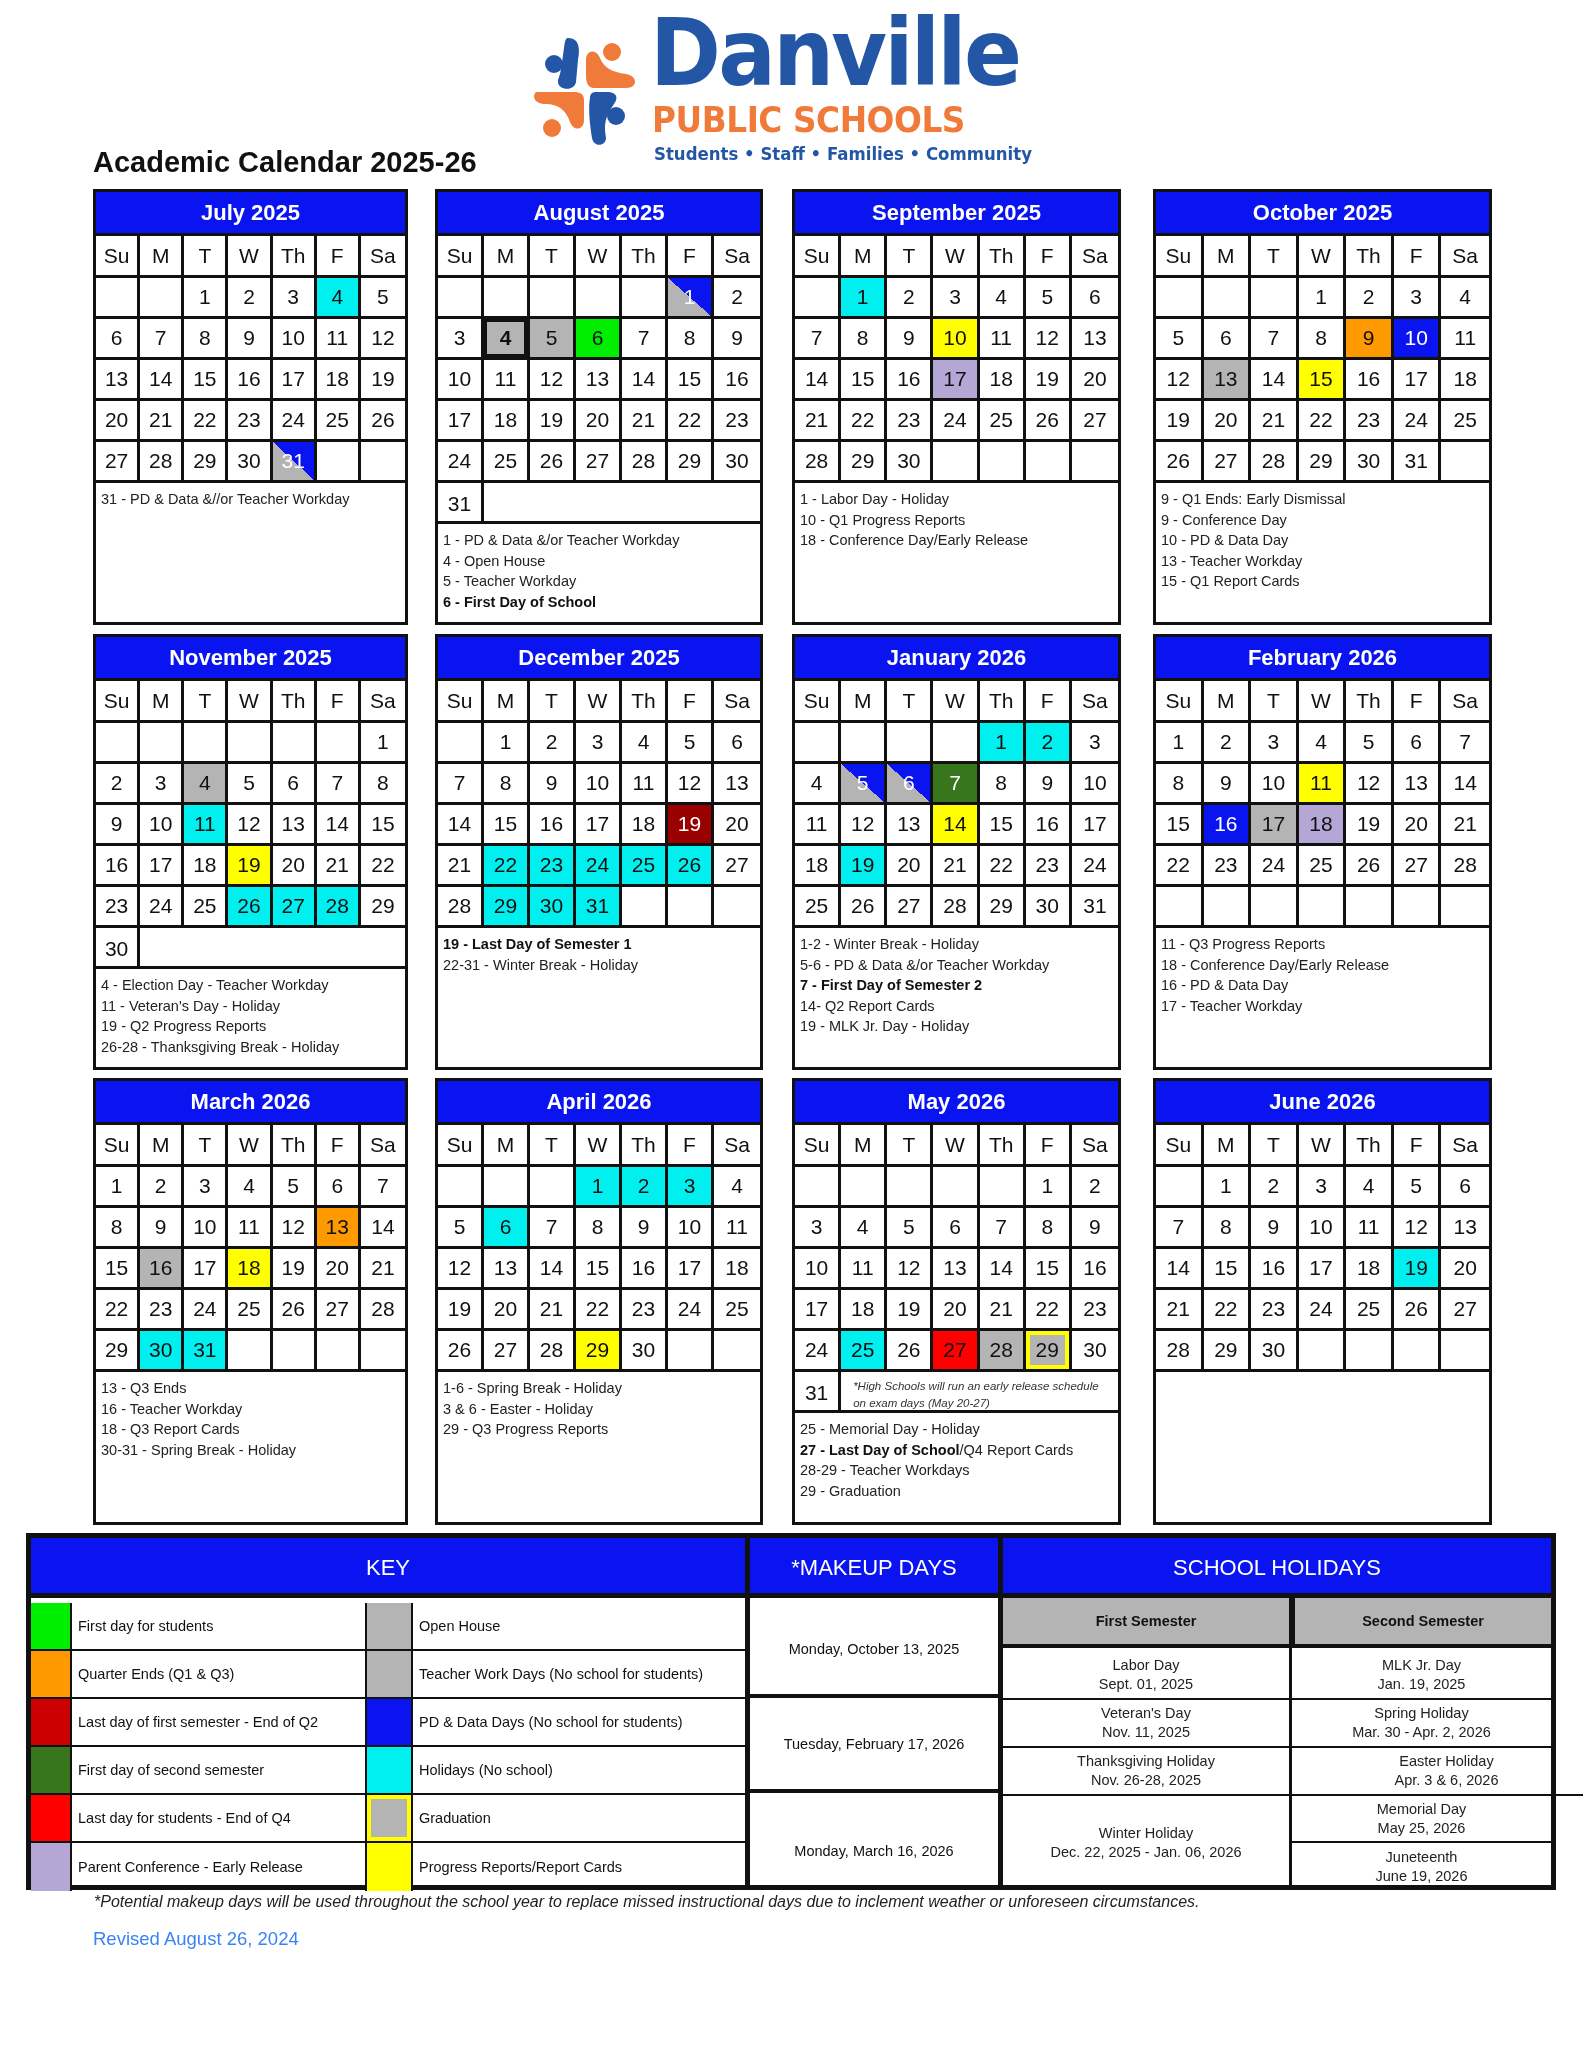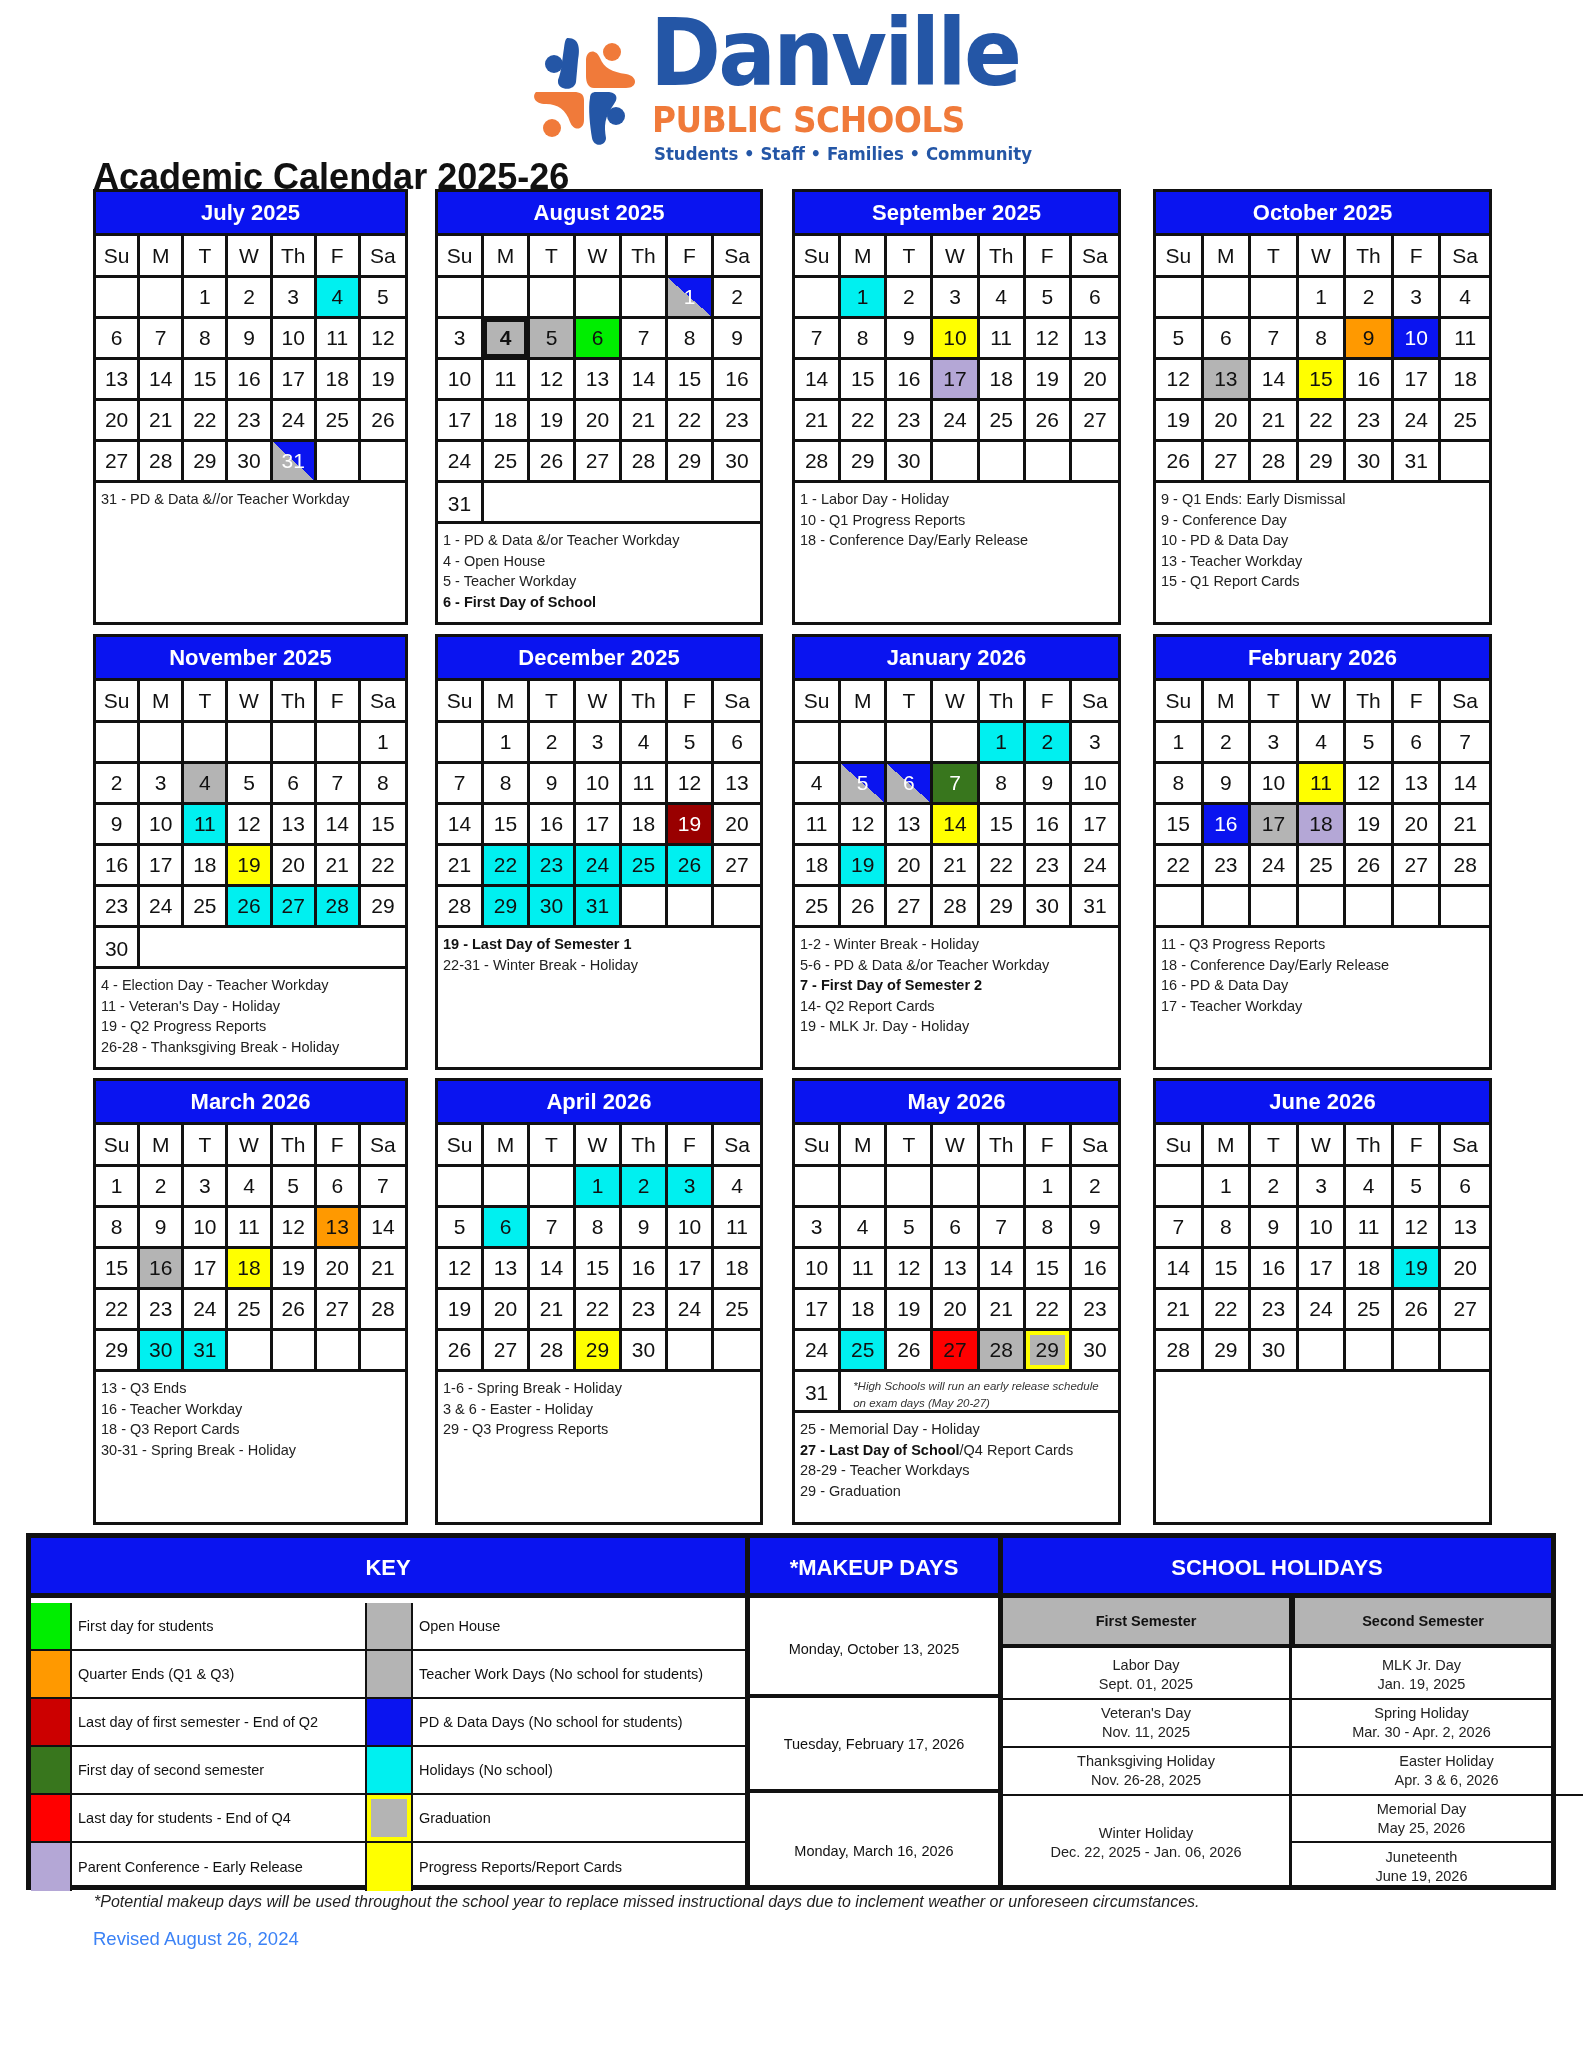--- a/index.html
+++ b/index.html
@@ -6,21 +6,21 @@
   html, body { width: 1583px; height: 2048px; background: #ffffff; }
   body { position: relative; font-family: "Liberation Sans", sans-serif; color: #111; overflow: hidden; }
 
   
   .logo { position: absolute; left: 528px; top: 22px; width: 520px; height: 150px; }
   .logo-mark { position: absolute; left: 0; top: 8px; width: 120px; height: 120px; }
   .logo-word { position: absolute; left: 122px; top: -14px; font-family: "DejaVu Sans", sans-serif; font-weight: bold; font-size: 92px; letter-spacing: -3px; color: #2456a6; line-height: 1; transform: scaleX(0.93); transform-origin: left top; }
   .logo-sub { position: absolute; left: 124px; top: 80px; font-family: "DejaVu Sans", sans-serif; font-weight: bold; font-size: 36px; color: #f07a3a; letter-spacing: -0.5px; line-height: 1; transform: scaleX(0.91); transform-origin: left top; }
   .logo-tag { position: absolute; left: 126px; top: 123px; font-family: "DejaVu Sans", sans-serif; font-weight: bold; font-size: 18px; color: #2456a6; line-height: 1; transform: scaleX(0.92); transform-origin: left top; white-space: nowrap; }
 
-  .page-title { position: absolute; left: 93px; top: 156px; font-size: 36px; font-weight: bold; color: #111; }
+  .page-title { position: absolute; left: 93px; top: 146px; font-size: 29px; font-weight: bold; color: #111; }
 
   
   .month { position: absolute; border: 3px solid #111; background: #fff; }
   .month-head { height: 44px; background: #0a14f0; color: #fff; font-weight: bold; font-size: 22px; text-align: center; line-height: 42px; border-bottom: 3px solid #111; }
   .grid { display: grid; grid-template-columns: repeat(7, 1fr); }
   .cell { height: 41px; border-right: 3px solid #111; border-bottom: 3px solid #111; display: flex; align-items: center; justify-content: center; font-size: 21px; color: #111; position: relative; overflow: hidden; }
   .cell:nth-child(7n) { border-right: none; }
   .dow { height: 42px; font-size: 21px; }
   .cell .num { position: relative; z-index: 1; }
   .c-cyan { background: #00f0f0; }
@@ -37,21 +37,21 @@
   .c-openhouse { background: #b4b4b4; box-shadow: inset 0 0 0 3px #111; font-weight: bold; }
   .c-grad { background: #b4b4b4; box-shadow: inset 0 0 0 4px #ffff00; }
   .extra-row { display: flex; height: 41px; border-bottom: 3px solid #111; }
   .extra-row .cell { flex: 0 0 auto; border-bottom: none; }
   .extra-rest { flex: 1; font-size: 11.5px; font-style: italic; color: #333; padding: 6px 6px 0 12px; line-height: 17px; }
   .notes { padding: 6px 5px; font-size: 14.5px; line-height: 20.5px; color: #222; }
   .notes .b { font-weight: bold; color: #111; }
 
   
   .key { position: absolute; left: 26px; top: 1533px; width: 1530px; height: 357px; border: 5px solid #111; background: #fff; }
-  .key-head { position: absolute; top: 0; height: 60px; background: #0a14f0; color: #fff; font-weight: bold; font-size: 22px; text-align: center; line-height: 60px; border-bottom: 5px solid #111; }
+  .key-head { position: absolute; top: 0; height: 60px; background: #0a14f0; color: #fff; font-weight: normal; font-size: 22px; text-align: center; line-height: 60px; border-bottom: 5px solid #111; }
   .vline { position: absolute; top: 0; bottom: 0; width: 5px; background: #111; }
   .key-row { position: absolute; left: 0; width: 714px; height: 48px; border-bottom: 2px solid #111; display: flex; }
   .key-row:last-child { border-bottom: none; }
   .swatch { width: 41px; height: 100%; border-right: 2px solid #111; }
   .swatch2 { width: 48px; height: 100%; border-left: 2px solid #111; border-right: 2px solid #111; }
   .key-label { display: flex; align-items: center; padding-left: 6px; font-size: 14.5px; color: #111; }
   .key-label.l1 { width: 293px; }
   .key-label.l2 { flex: 1; }
   .makeup-cell { position: absolute; left: 719px; width: 248px; display: flex; align-items: center; justify-content: center; font-size: 14.5px; border-bottom: 4px solid #111; text-align: center; }
   .hol-sub { position: absolute; top: 60px; height: 50px; background: #b4b4b4; display: flex; align-items: center; justify-content: center; font-weight: bold; font-size: 14.5px; border-bottom: 4px solid #111; }

